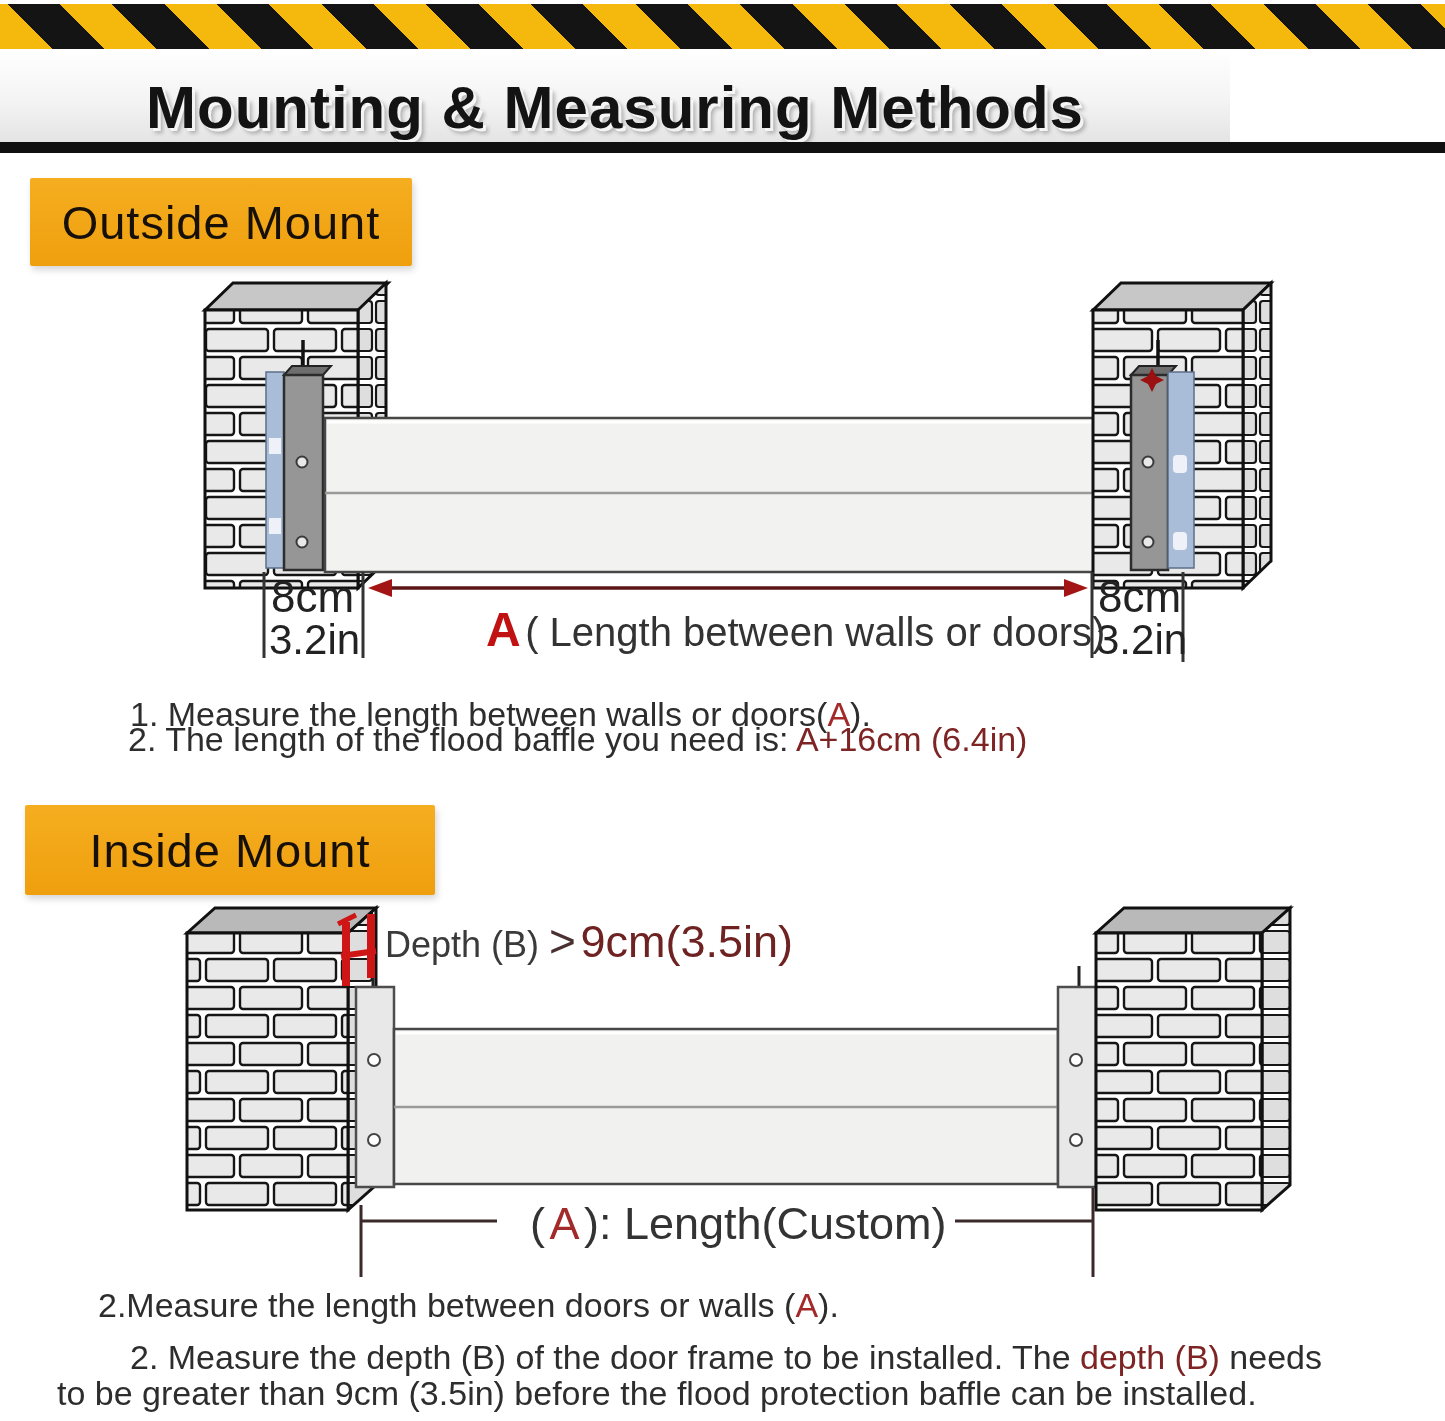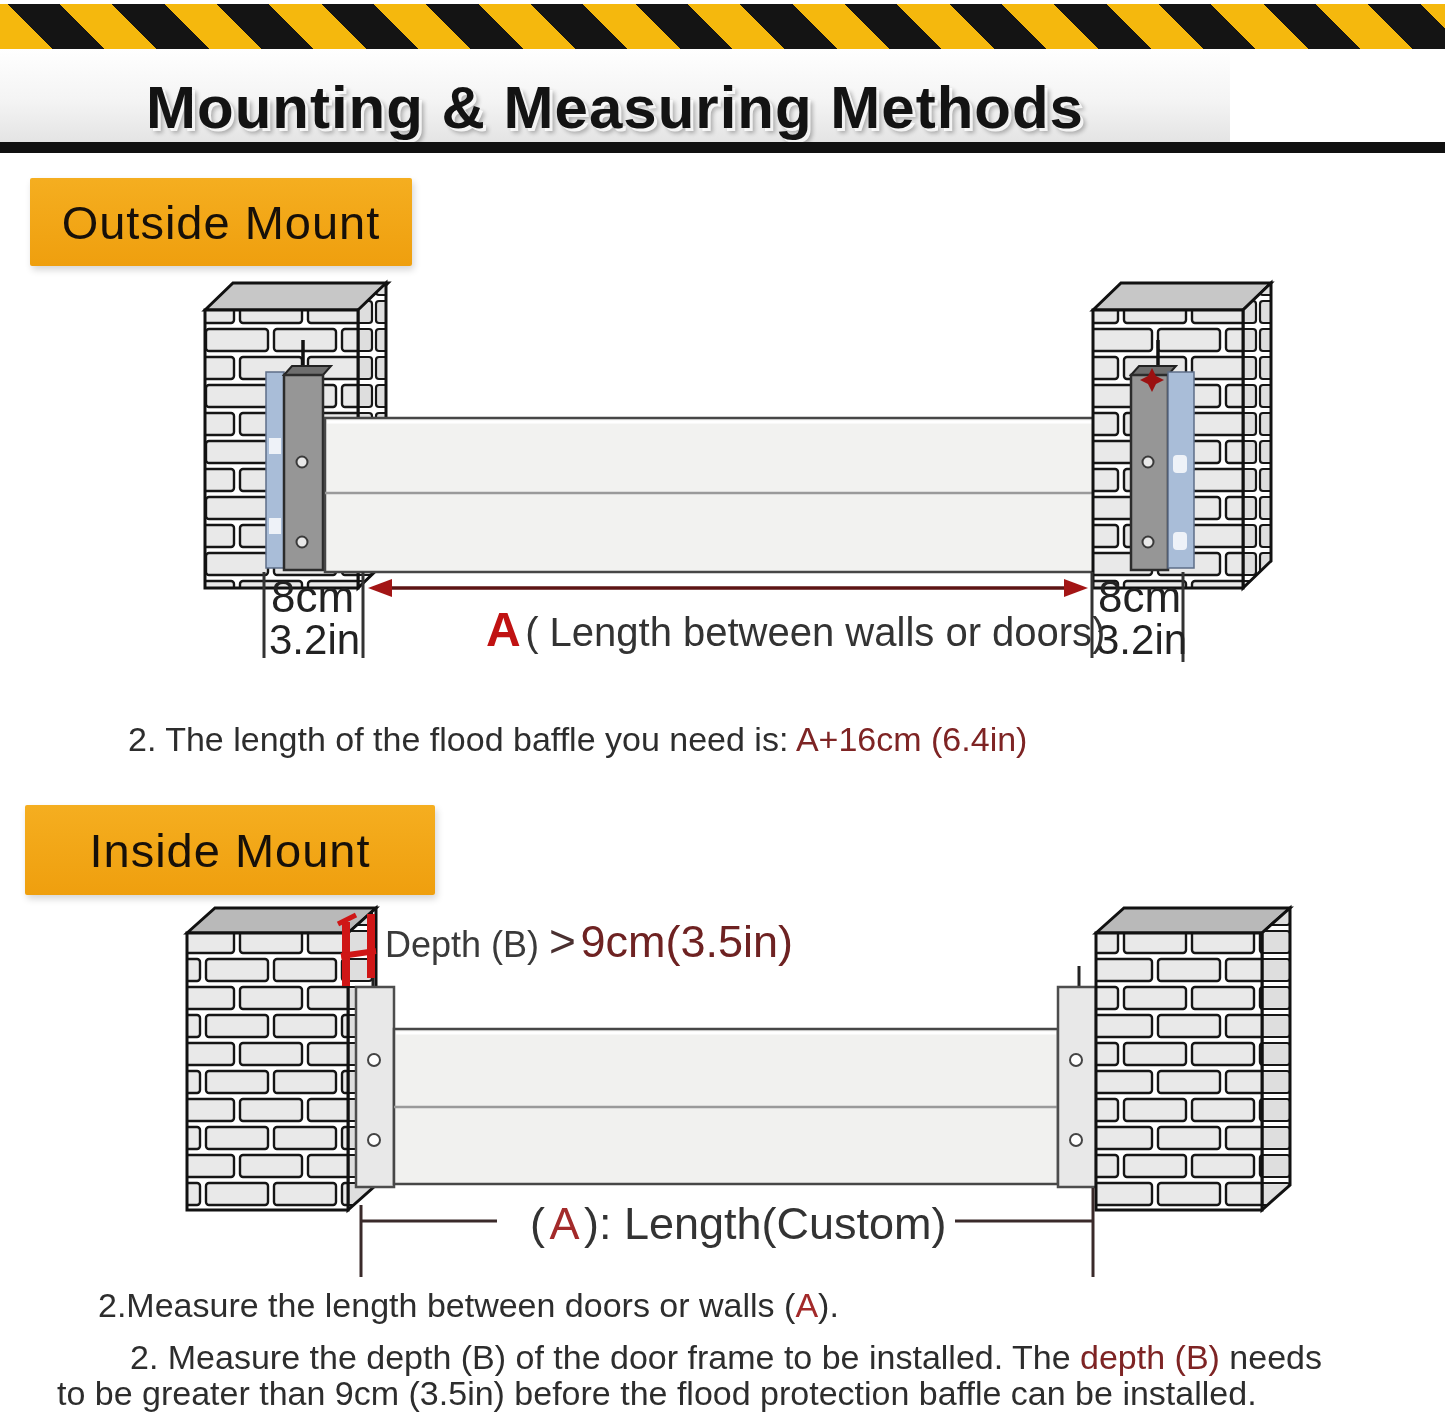--- a/index.html
+++ b/index.html
@@ -129,20 +129,23 @@
     <text x="271" y="342" font-size="44" fill="#222222">8cm</text>
     <text x="269" y="384" font-size="42" fill="#222222">3.2in</text>
     <text x="1098" y="342" font-size="44" fill="#222222">8cm</text>
     <text x="1096" y="384" font-size="42" fill="#222222">3.2in</text>
     <text x="486" y="376">
       <tspan font-size="48" font-weight="bold" fill="#c01212">A</tspan>
       <tspan font-size="40" fill="#333333">( Length between walls or doors)</tspan>
     </text>
   </svg>
 
+  <div class="abs ins" style="left:130px;top:695px;">
+    <span>1. Measure the length between walls or doors(</span><span class="reda">A</span><span>).</span>
+  </div>
   <div class="abs ins" style="left:128px;top:720px;">
     <span>2. The length of the flood baffle you need is: </span><span class="maroon">A+16cm (6.4in)</span>
   </div>
 
   <div class="abs ylabel" id="inside-label">
     <span>Inside Mount</span>
   </div>
 
   <svg class="abs" style="left:0;top:900px;" width="1445" height="380" viewBox="0 0 1445 380">
     <defs>

